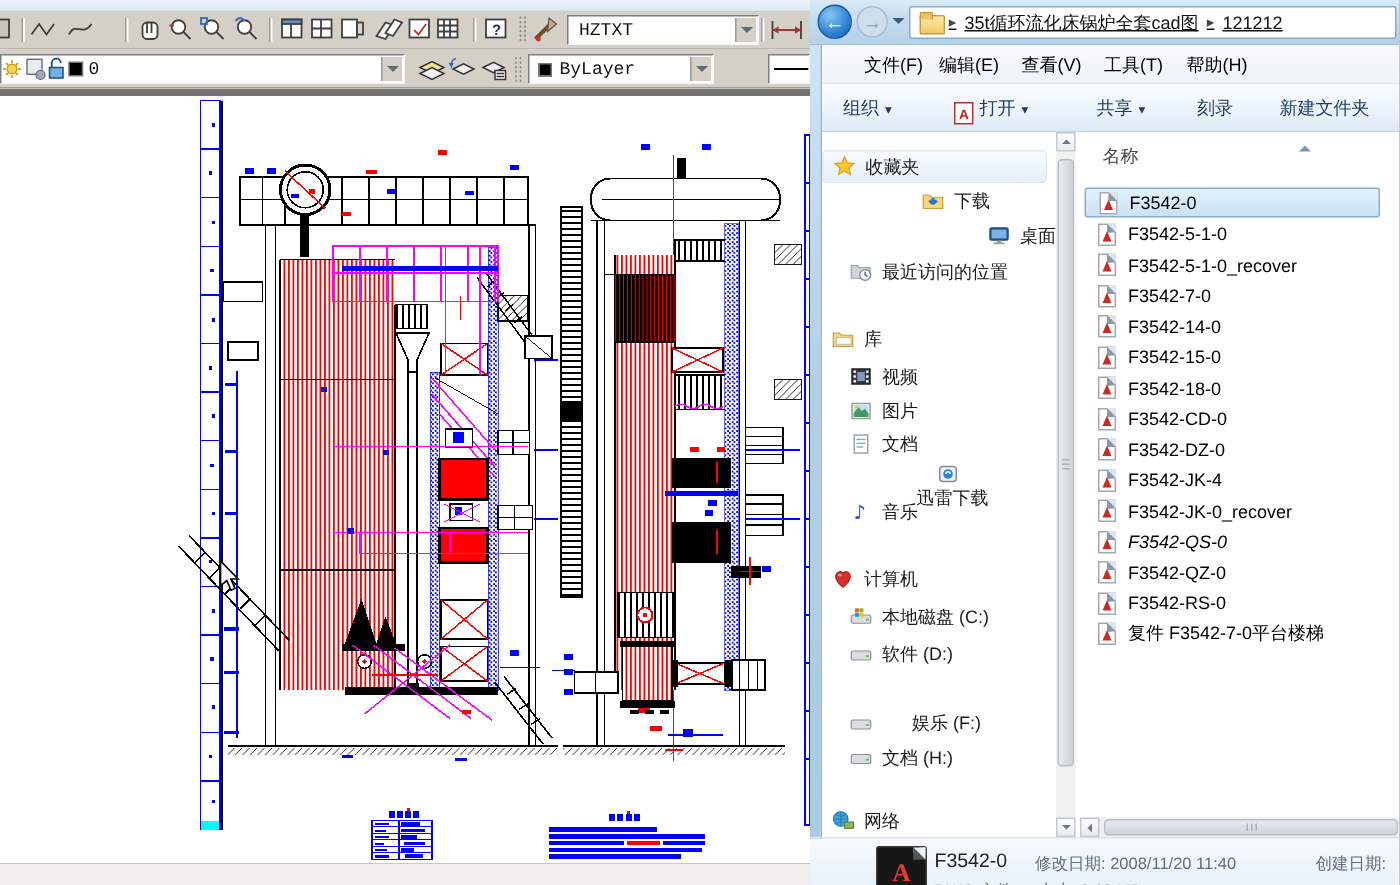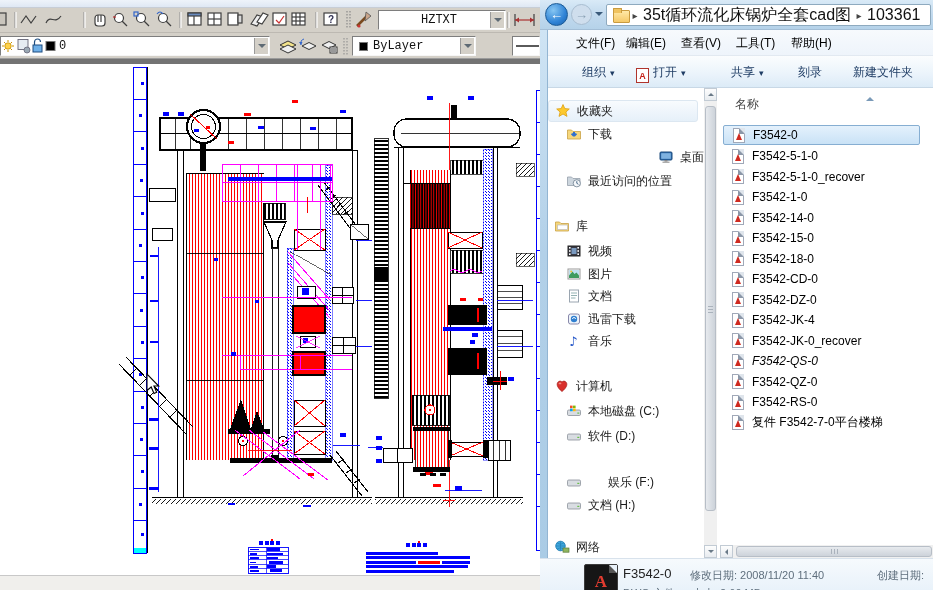--- a/index.html
+++ b/index.html
@@ -28,22 +28,22 @@
   #addrbar{position:absolute;left:0;top:0;width:393px;height:30px;
      background:linear-gradient(#d9eaf7,#c2daee 50%,#b5d2e9);border-bottom:1px solid #a3bed6;}
   .navcircle{position:absolute;border-radius:50%;display:flex;align-items:center;justify-content:center;
      font-weight:bold;font-size:13px;}
   #btn-back{left:5px;top:3px;width:23px;height:23px;color:#fff;border:1px solid #1a5a96;
      background:radial-gradient(circle at 35% 30%, #86c6f2, #2f83d6 60%, #1b5fa8);}
   #btn-fwd{left:31px;top:4px;width:21px;height:21px;color:#8aa0b4;border:1px solid #a8bdd0;background:#cfdeed;}
   #addr-chevron{position:absolute;left:55px;top:12px;width:0;height:0;
      border:4px solid transparent;border-top-color:#3a5a7a;}
   #crumbbar{position:absolute;left:66px;top:4px;right:2px;height:22px;background:#fff;
-     border:1px solid #8eaabf;border-radius:2px;display:flex;align-items:center;font-size:16px;color:#111;
-     overflow:hidden;white-space:nowrap;}
+     border:1px solid #8eaabf;border-radius:2px;display:flex;align-items:center;font-size:12px;color:#111;
+     overflow:hidden;white-space:nowrap;text-decoration:underline;}
   .crumb-sep{width:12px;text-align:center;color:#444;font-size:10px;flex:0 0 auto;}
   .crumb-sep::after{content:"\25B8";}
   .crumb{flex:0 0 auto;padding:0 2px;}
   #folder-ico{width:16px;height:14px;margin-left:6px;flex:0 0 auto;position:relative;}
   #folder-ico::before{content:"";position:absolute;left:0;top:2px;width:15px;height:11px;
      background:linear-gradient(#ffe9a8,#f5c968);border:1px solid #c99b3f;border-radius:1px;}
   #folder-ico::after{content:"";position:absolute;left:0;top:0;width:7px;height:4px;
      background:#f0c35f;border:1px solid #c99b3f;border-bottom:none;border-radius:1px 1px 0 0;}
 
   #glassedge{position:absolute;left:0;top:30px;width:8px;bottom:0;
@@ -197,21 +197,21 @@
             <line x1="509" y1="4" x2="509" y2="20" stroke="#fff"></line>
           <g>
               <line x1="515" y1="6" x2="515" y2="18"></line>
               <line x1="534" y1="6" x2="534" y2="18"></line>
               <line x1="515" y1="12" x2="534" y2="12" stroke="#a33"></line>
               <path d="M515,12 l4,-2.5 v5 z" fill="#a33" stroke="none"></path>
               <path d="M534,12 l-4,-2.5 v5 z" fill="#a33" stroke="none"></path>
             </g>
         </g>
       </svg>
-      <div class="cad-combo" style="left:378px;top:2px;width:128px;height:20px;padding-left:35px;">
+      <div class="cad-combo" style="left:378px;top:2px;width:128px;height:20px;">
         <span style="margin-left:7px;">HZTXT</span>
         <span class="dd"></span>
       </div>
     </div>
 
     <div class="cad-tb" id="cad-tb2">
       <div class="cad-combo" style="left:0px;top:3px;width:270px;height:20px;">
         <span style="margin-left:58px;">0</span>
         <span class="dd"></span>
       </div>
@@ -695,50 +695,50 @@
 
     <div id="addrbar">
       <div class="navcircle" id="btn-back">←</div>
       <div class="navcircle" id="btn-fwd">→</div>
       <div id="addr-chevron"></div>
       <div id="crumbbar">
         <span id="folder-ico"></span>
         <span class="crumb-sep"></span>
         <span class="crumb">35t循环流化床锅炉全套cad图</span>
         <span class="crumb-sep"></span>
-        <span class="crumb">103361</span>
+        <span class="crumb">121212</span>
       </div>
     </div>
 
     <div id="glassedge"></div>
 
     <div id="menubar">
       <span class="menu-item" style="left:28px;">文件(F)</span>
       <span class="menu-item" style="left:78px;">编辑(E)</span>
       <span class="menu-item" style="left:133px;">查看(V)</span>
       <span class="menu-item" style="left:188px;">工具(T)</span>
       <span class="menu-item" style="left:243px;">帮助(H)</span>
     </div>
 
     <div id="cmdbar">
-      <span class="cmd" style="left:34px;"><span>组织</span><span class="dd"></span></span>
+      <span class="cmd" style="left:14px;"><span>组织</span><span class="dd"></span></span>
       <span class="cmd" style="left:88px;"><span class="acad-doc">A</span><span>打开</span><span class="dd"></span></span>
       <span class="cmd" style="left:183px;"><span>共享</span><span class="dd"></span></span>
       <span class="cmd" style="left:250px;"><span>刻录</span></span>
       <span class="cmd" style="left:305px;"><span>新建文件夹</span></span>
     </div>
 
     <div id="sidebar">
       <div class="srow section hilite" style="top:12px;">
         <svg class="ic" width="16" height="16">
             <polygon points="8,1.5 9.8,5.6 14.3,6 10.9,9 12,13.4 8,11 4,13.4 5.1,9 1.7,6 6.2,5.6" fill="#fdc92e" stroke="#dd9f10" stroke-width="0.8"></polygon>
           </svg>
         <span>收藏夹</span>
       </div>
-      <div class="srow child" style="top:35px;">
+      <div class="srow child" style="top:35px;margin-left:48px;">
         <svg class="ic" width="16" height="16">
             <path d="M1.5,4 h4 l1.5,1.5 h7.5 v7.5 h-13 z" fill="#f6d77c" stroke="#c9a144" stroke-width="0.8"></path>
             <path d="M8,6 v4 M8,10 l-2.4,-2.4 M8,10 l2.4,-2.4" stroke="#2f6fd0" stroke-width="2" fill="none"></path>
           </svg>
         <span>下载</span>
       </div>
       <div class="srow child" style="top:58px;justify-content:flex-end;">
         <svg class="ic" width="16" height="16">
             <rect x="2" y="3" width="12" height="8" rx="1" fill="#2e6fb2" stroke="#1c4a7a"></rect>
             <rect x="3.2" y="4.2" width="9.6" height="5.6" fill="#7fb2e0"></rect>
@@ -791,21 +791,21 @@
         <svg class="ic" width="16" height="16">
             <rect x="3.5" y="2" width="9" height="12" fill="#fff" stroke="#9aa5b0"></rect>
             <g stroke="#8aa" stroke-width="0.9">
               <line x1="5" y1="5" x2="11" y2="5"></line>
               <line x1="5" y1="7.5" x2="11" y2="7.5"></line>
               <line x1="5" y1="10" x2="9.5" y2="10"></line>
             </g>
           </svg>
         <span>文档</span>
       </div>
-      <div class="srow child" style="top:220px;">
+      <div class="srow child" style="top:220px;flex-direction:column;">
         <svg class="ic" width="16" height="16">
             <rect x="2.5" y="3" width="11" height="10" rx="2" fill="#eef4fb" stroke="#88a"></rect>
             <circle cx="8" cy="8" r="3.2" fill="#2f7fd0"></circle>
             <path d="M6.5,8 a1.5,1.5 0 0 1 3,0" fill="none" stroke="#fff" stroke-width="0.9"></path>
           </svg>
         <span>迅雷下载</span>
       </div>
       <div class="srow child" style="top:242px;">
         <svg class="ic" width="16" height="16">
             <text x="3" y="13" font-size="13" fill="#2456c8" font-family="DejaVu Sans,sans-serif">♪</text>
@@ -881,21 +881,21 @@
       <div class="frow" style="top:58px;">
           <span class="dwg"></span>
           <span class="nm">F3542-5-1-0</span>
         </div>
       <div class="frow" style="top:78.5px;">
           <span class="dwg"></span>
           <span class="nm">F3542-5-1-0_recover</span>
         </div>
       <div class="frow" style="top:99px;">
           <span class="dwg"></span>
-          <span class="nm">F3542-1-0</span>
+          <span class="nm">F3542-7-0</span>
         </div>
       <div class="frow" style="top:119.5px;">
           <span class="dwg"></span>
           <span class="nm">F3542-14-0</span>
         </div>
       <div class="frow" style="top:140px;">
           <span class="dwg"></span>
           <span class="nm">F3542-15-0</span>
         </div>
       <div class="frow" style="top:160.5px;">

